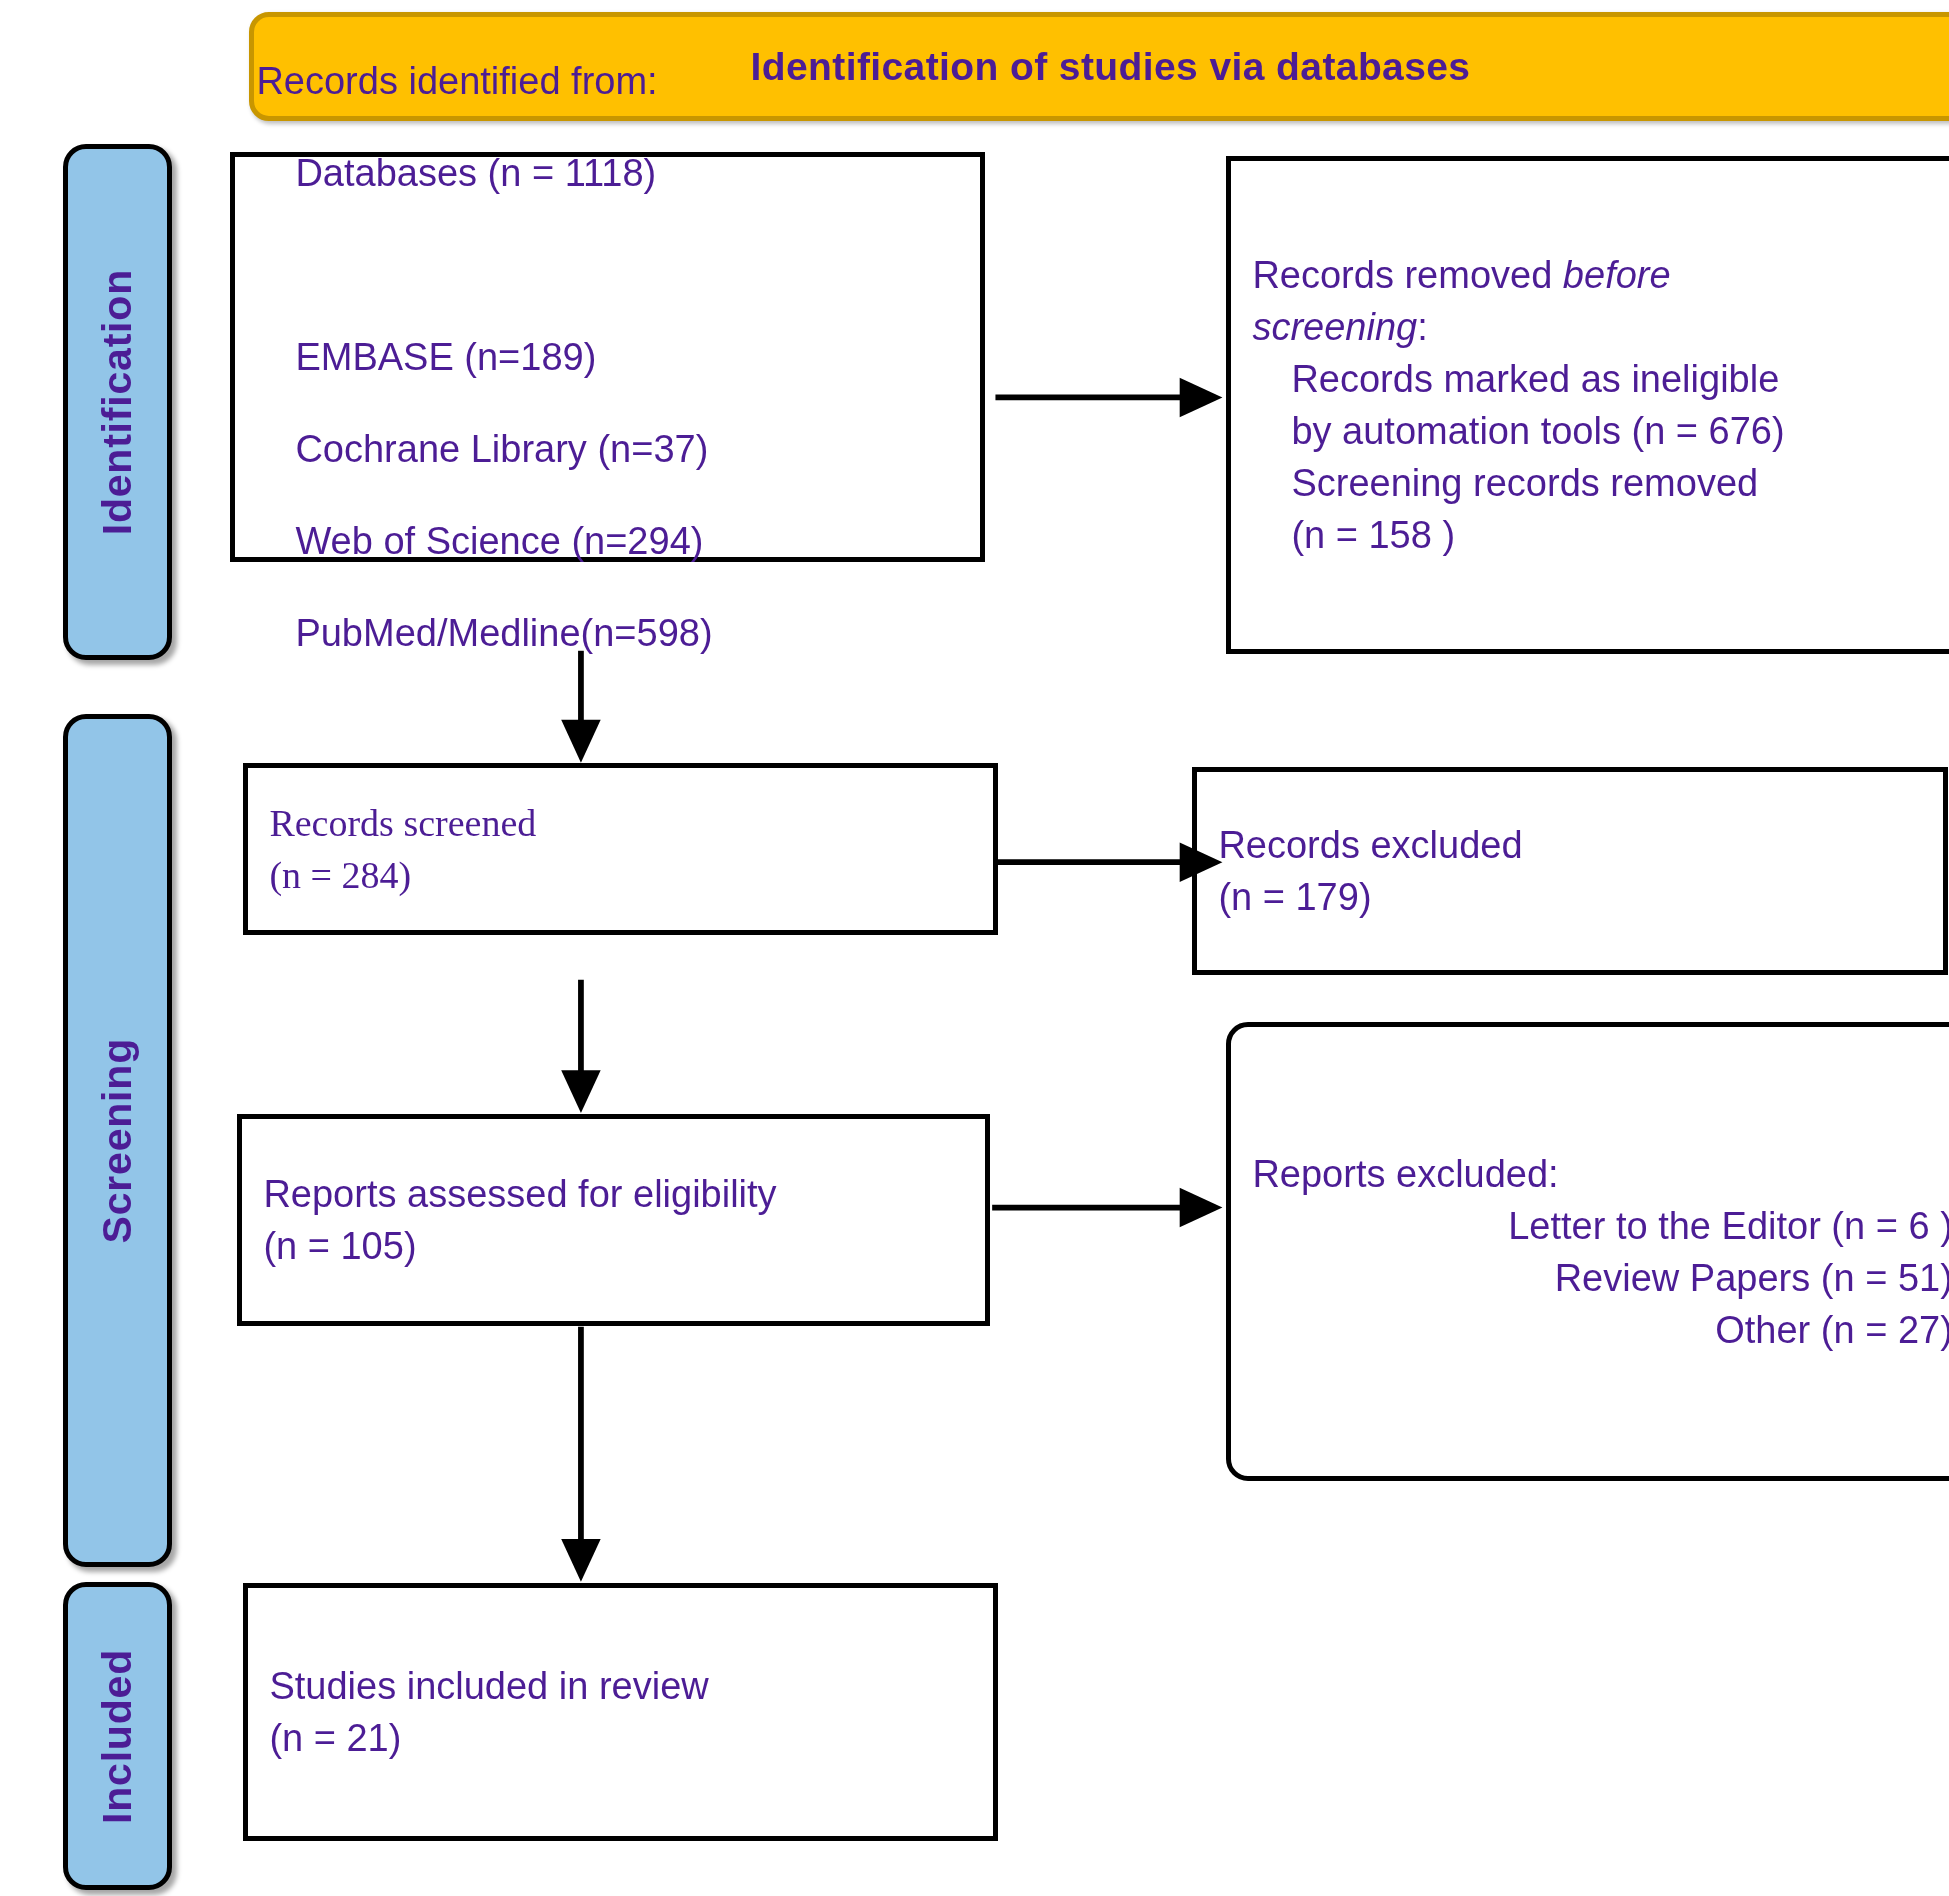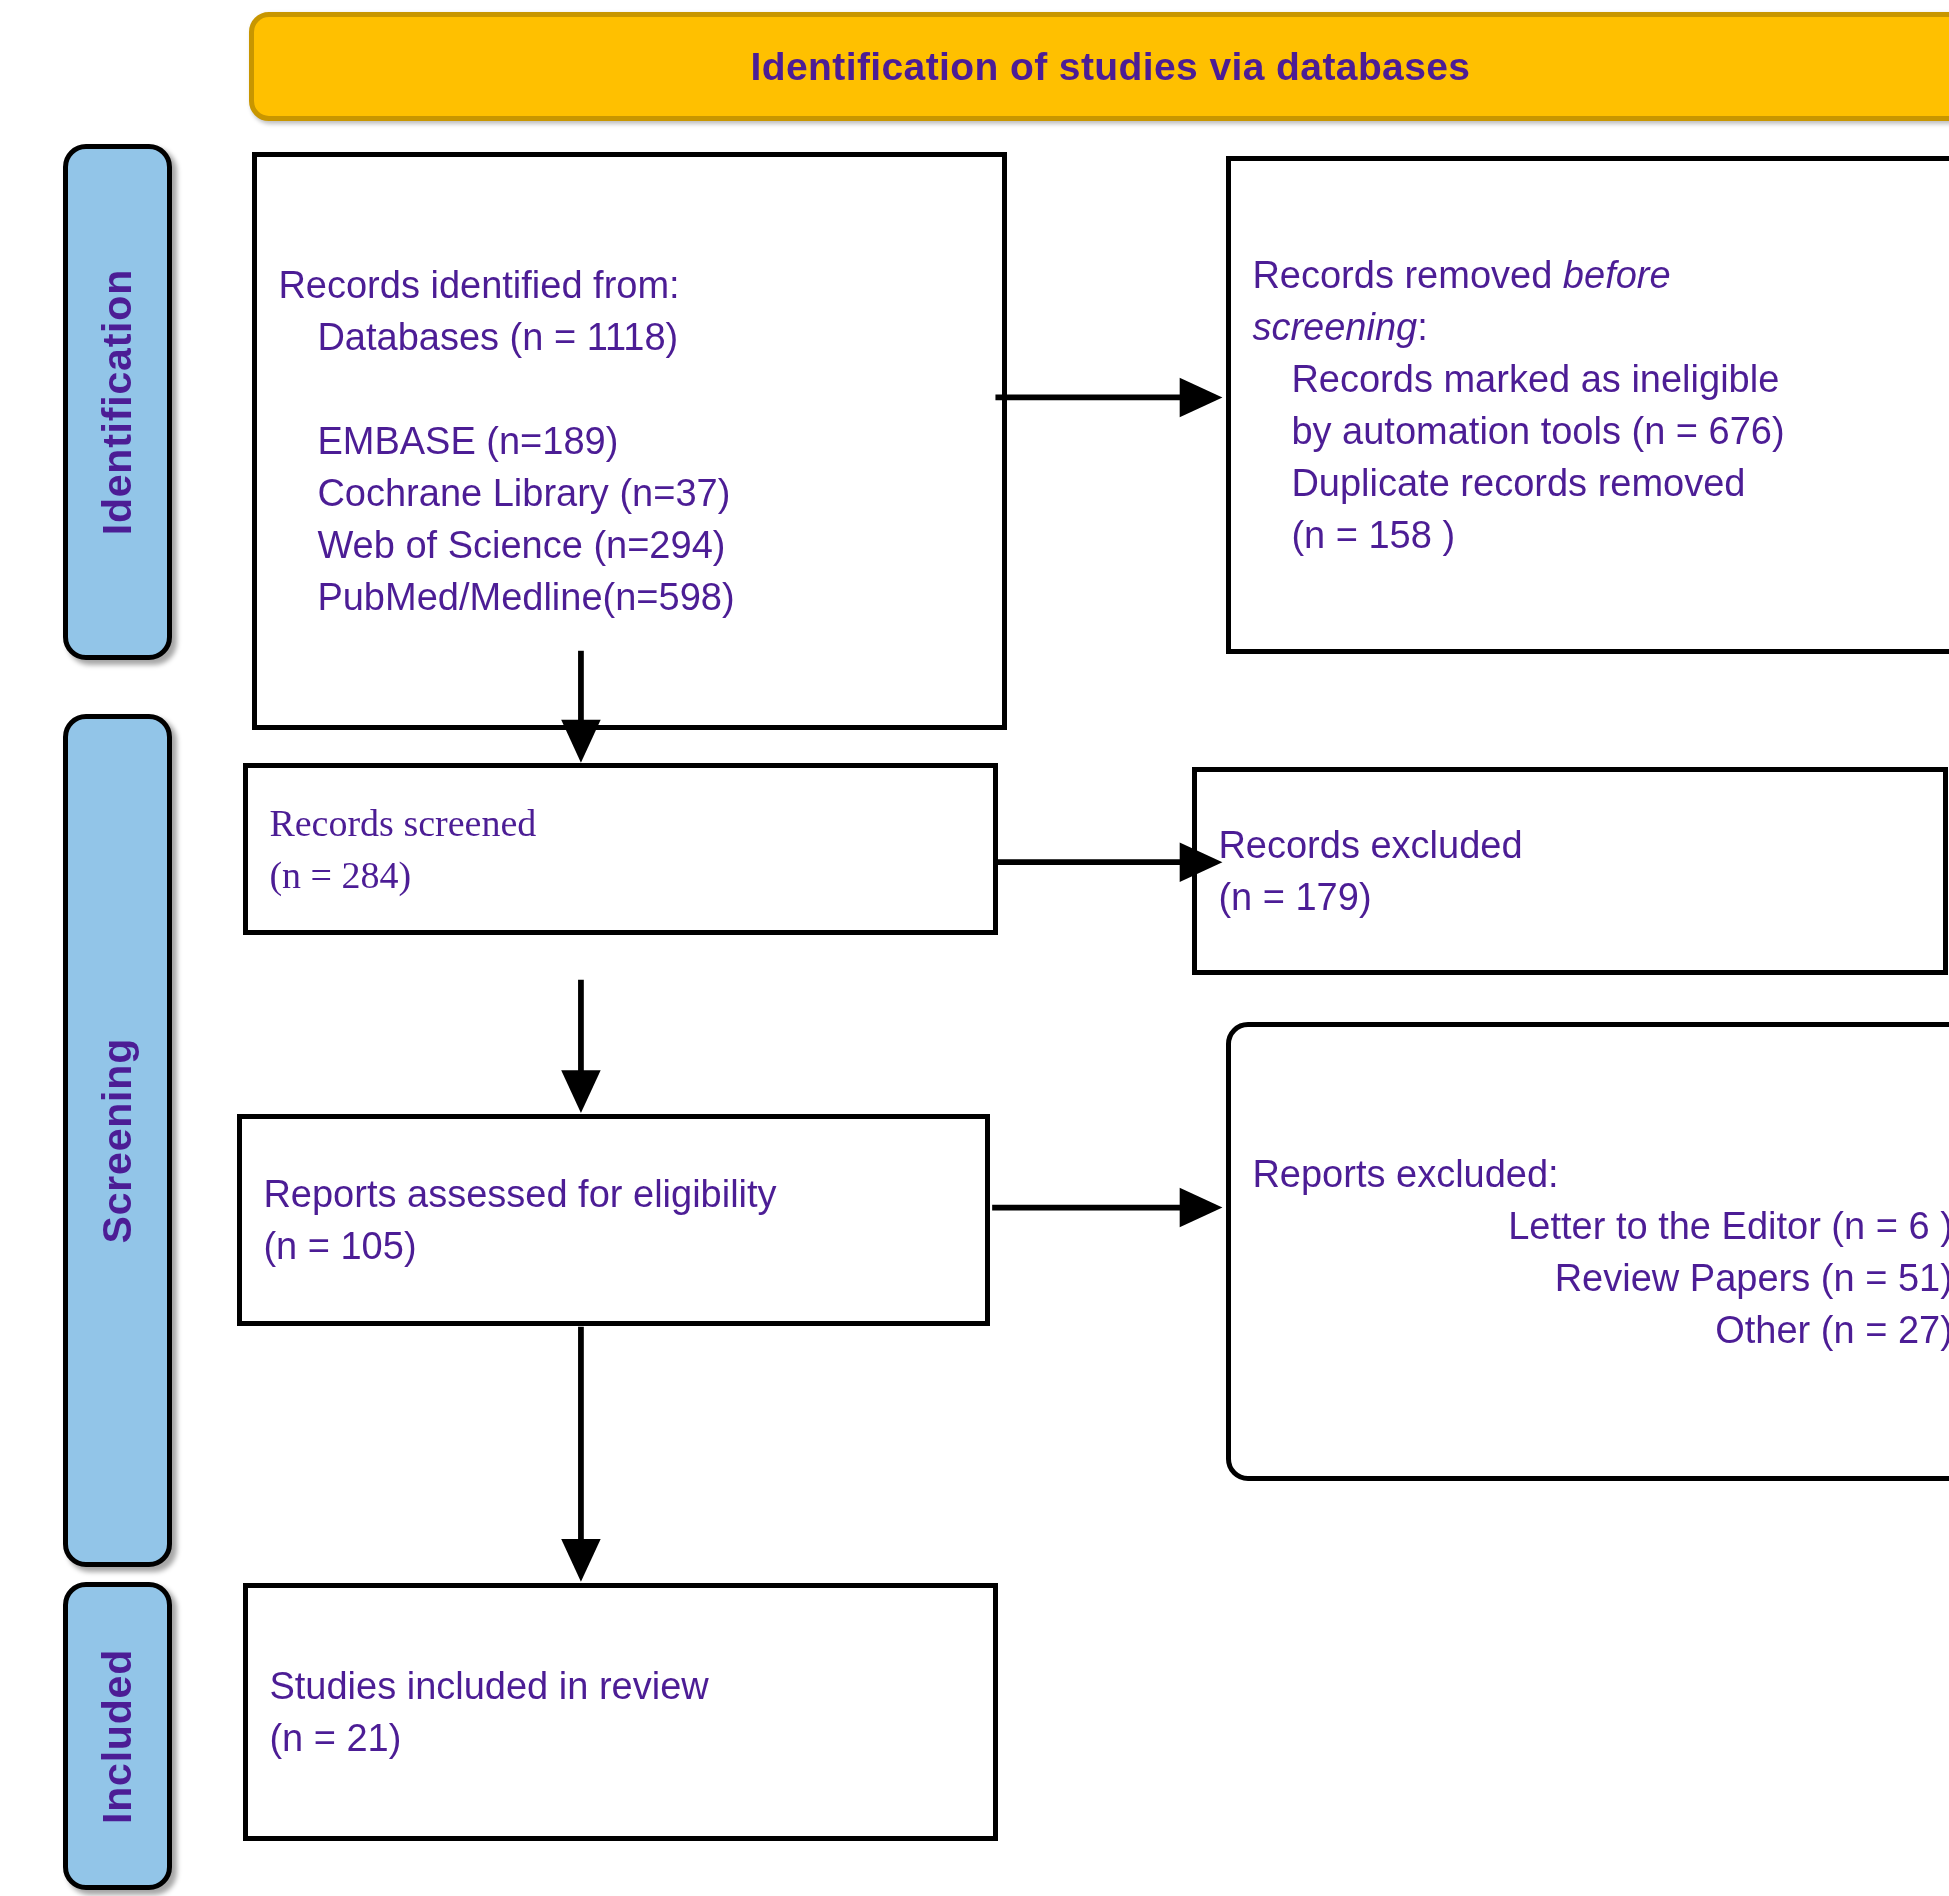--- a/index.html
+++ b/index.html
@@ -68,21 +68,21 @@
     font-size: 38px;
     line-height: 52px;
     padding: 10px 18px 10px 21.4px;
   }
   .box .line { white-space: nowrap; }
   .box .line.indent { margin-left: 39px; }
   .box .line.right  { text-align: right; margin-left: 0; padding-right: 8.2px; }
   .box .it { font-style: italic; text-align: center; }
   .box .line:empty::after { content: "\00a0"; }
 
-  #box-records-identified { left: 204px;  top: 152px;  width: 755px; height: 578px; }
+  #box-records-identified { left: 182px;  top: 152px;  width: 755px; height: 410px; gap: 40px; }
   #box-records-removed    { left: 1178px; top: 156px;  width: 757px; height: 498px; }
   #box-records-screened   { left: 195px;  top: 763px;  width: 755px; height: 172px; font-family: Liberation Serif, serif; }
   #box-records-excluded   { left: 1144px; top: 767px;  width: 756px; height: 208px; }
   #box-reports-assessed   { left: 189px;  top: 1114px; width: 753px; height: 212px; }
   #box-reports-excluded   { left: 1178px; top: 1022px; width: 758px; height: 459px; border-radius: 22px; }
   #box-studies-included   { left: 195px;  top: 1583px; width: 755px; height: 258px; }
 
   
   #arrows {
     position: absolute;
@@ -119,21 +119,21 @@
       <div class="line indent"><span>EMBASE (n=189)</span></div>
       <div class="line indent"><span>Cochrane Library (n=37)</span></div>
       <div class="line indent"><span>Web of Science (n=294)</span></div>
       <div class="line indent"><span>PubMed/Medline(n=598)</span></div>
     </div>
   <div class="box" id="box-records-removed">
       <div class="line"><span>Records removed </span><span class="it">before</span></div>
       <div class="line"><span class="it">screening</span><span>:</span></div>
       <div class="line indent"><span>Records marked as ineligible</span></div>
       <div class="line indent"><span>by automation tools (n = 676)</span></div>
-      <div class="line indent"><span>Duplicate records removed</span></div>
+      <div class="line indent"><span>Screening records removed</span></div>
       <div class="line indent"><span>(n = 158 )</span></div>
     </div>
   <div class="box" id="box-records-screened">
       <div class="line"><span>Records screened</span></div>
       <div class="line"><span>(n = 284)</span></div>
     </div>
   <div class="box" id="box-records-excluded">
       <div class="line"><span>Records excluded</span></div>
       <div class="line"><span>(n = 179)</span></div>
     </div>

